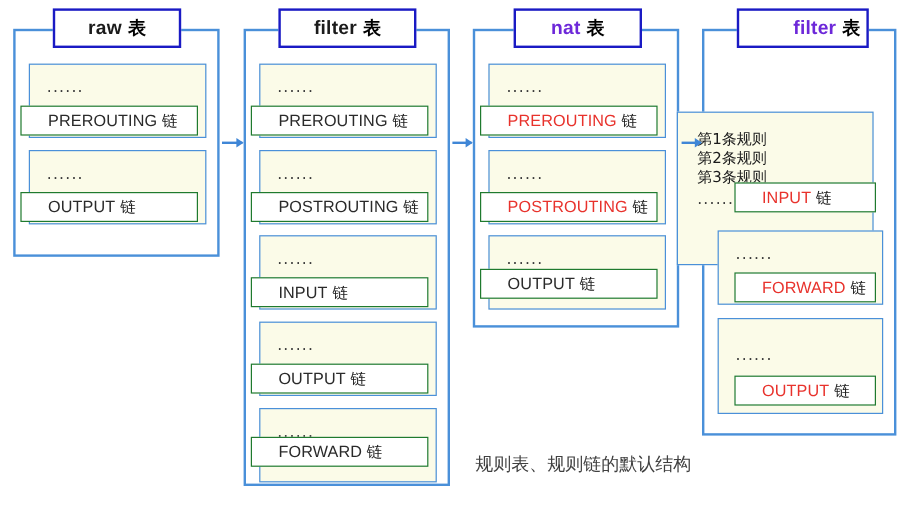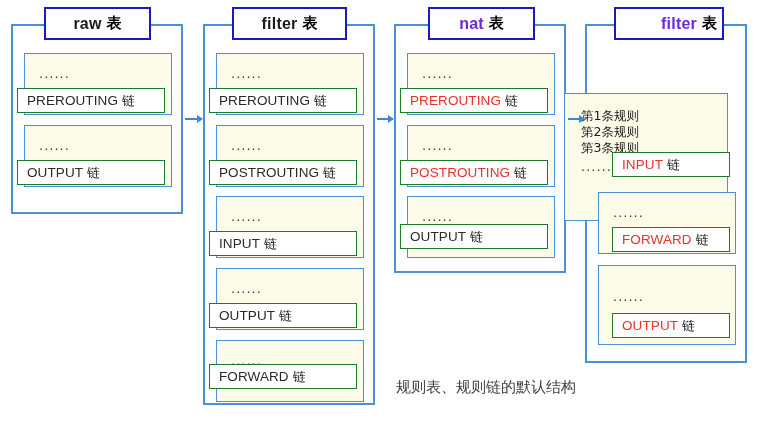--- a/index.html
+++ b/index.html
@@ -79,21 +79,21 @@
   }
 
   
   .chain-box {
     position: absolute;
     border: 1.6px solid #1f7a2e;
     background: #ffffff;
     box-sizing: border-box;
     display: flex;
     align-items: center;
-    padding-left: 9px;
+    padding-left: 22px;
     height: 25px;
     z-index: 3;
     white-space: nowrap;
   }
   .chain-box .cname {
     font-size: 13.5px;
     letter-spacing: 0.1px;
   }
   .chain-box .csuffix {
     font-size: 13px;

